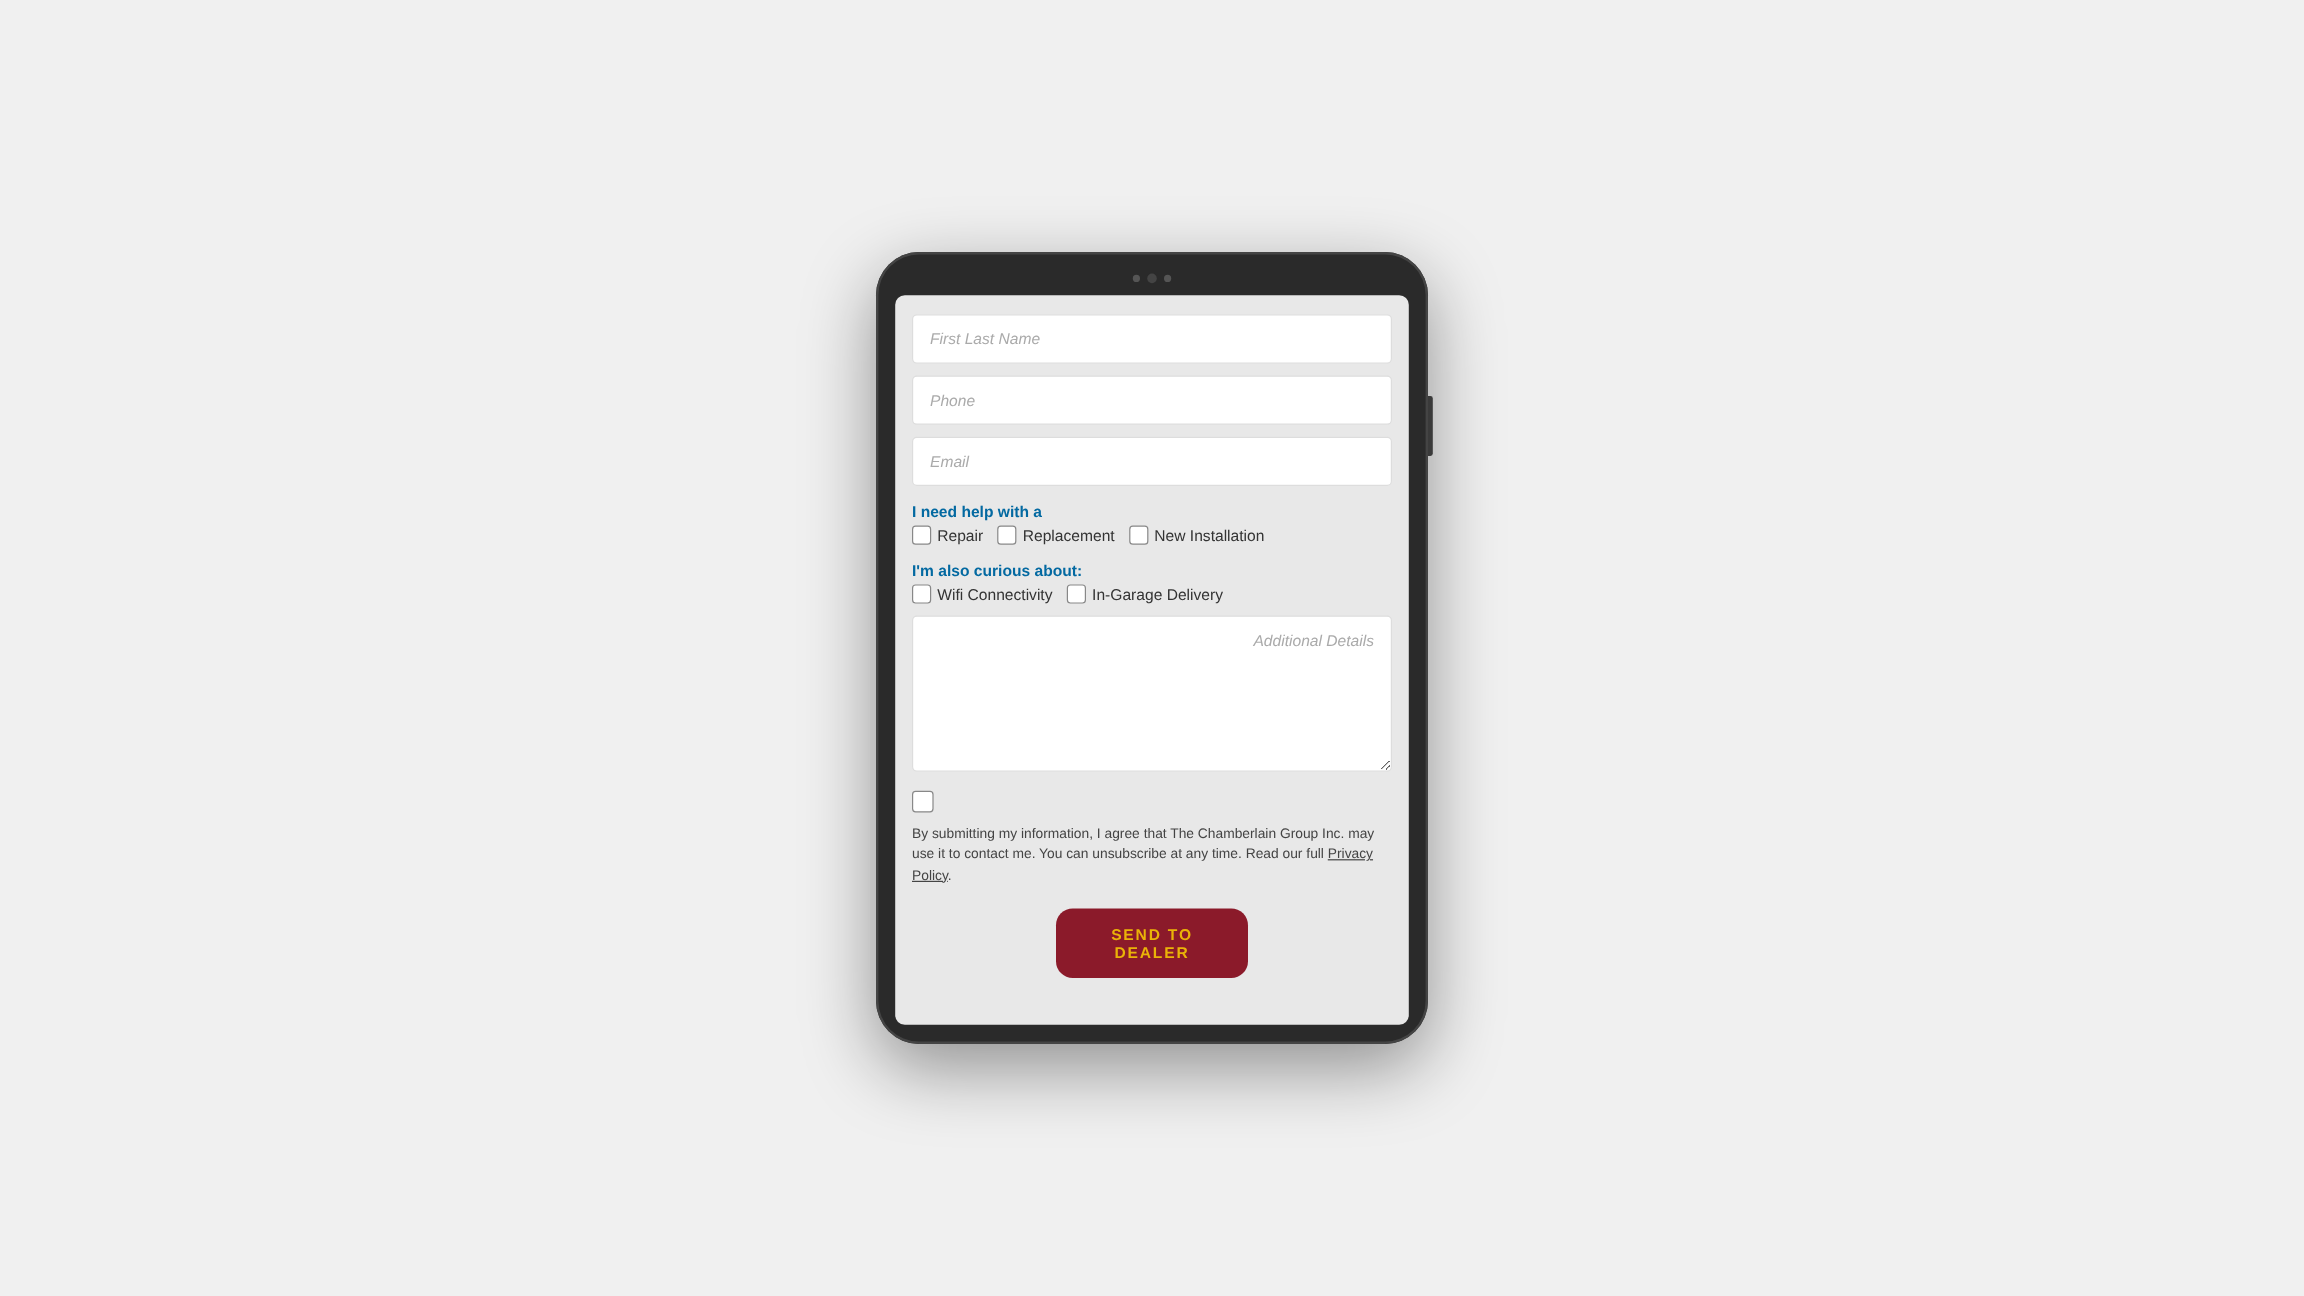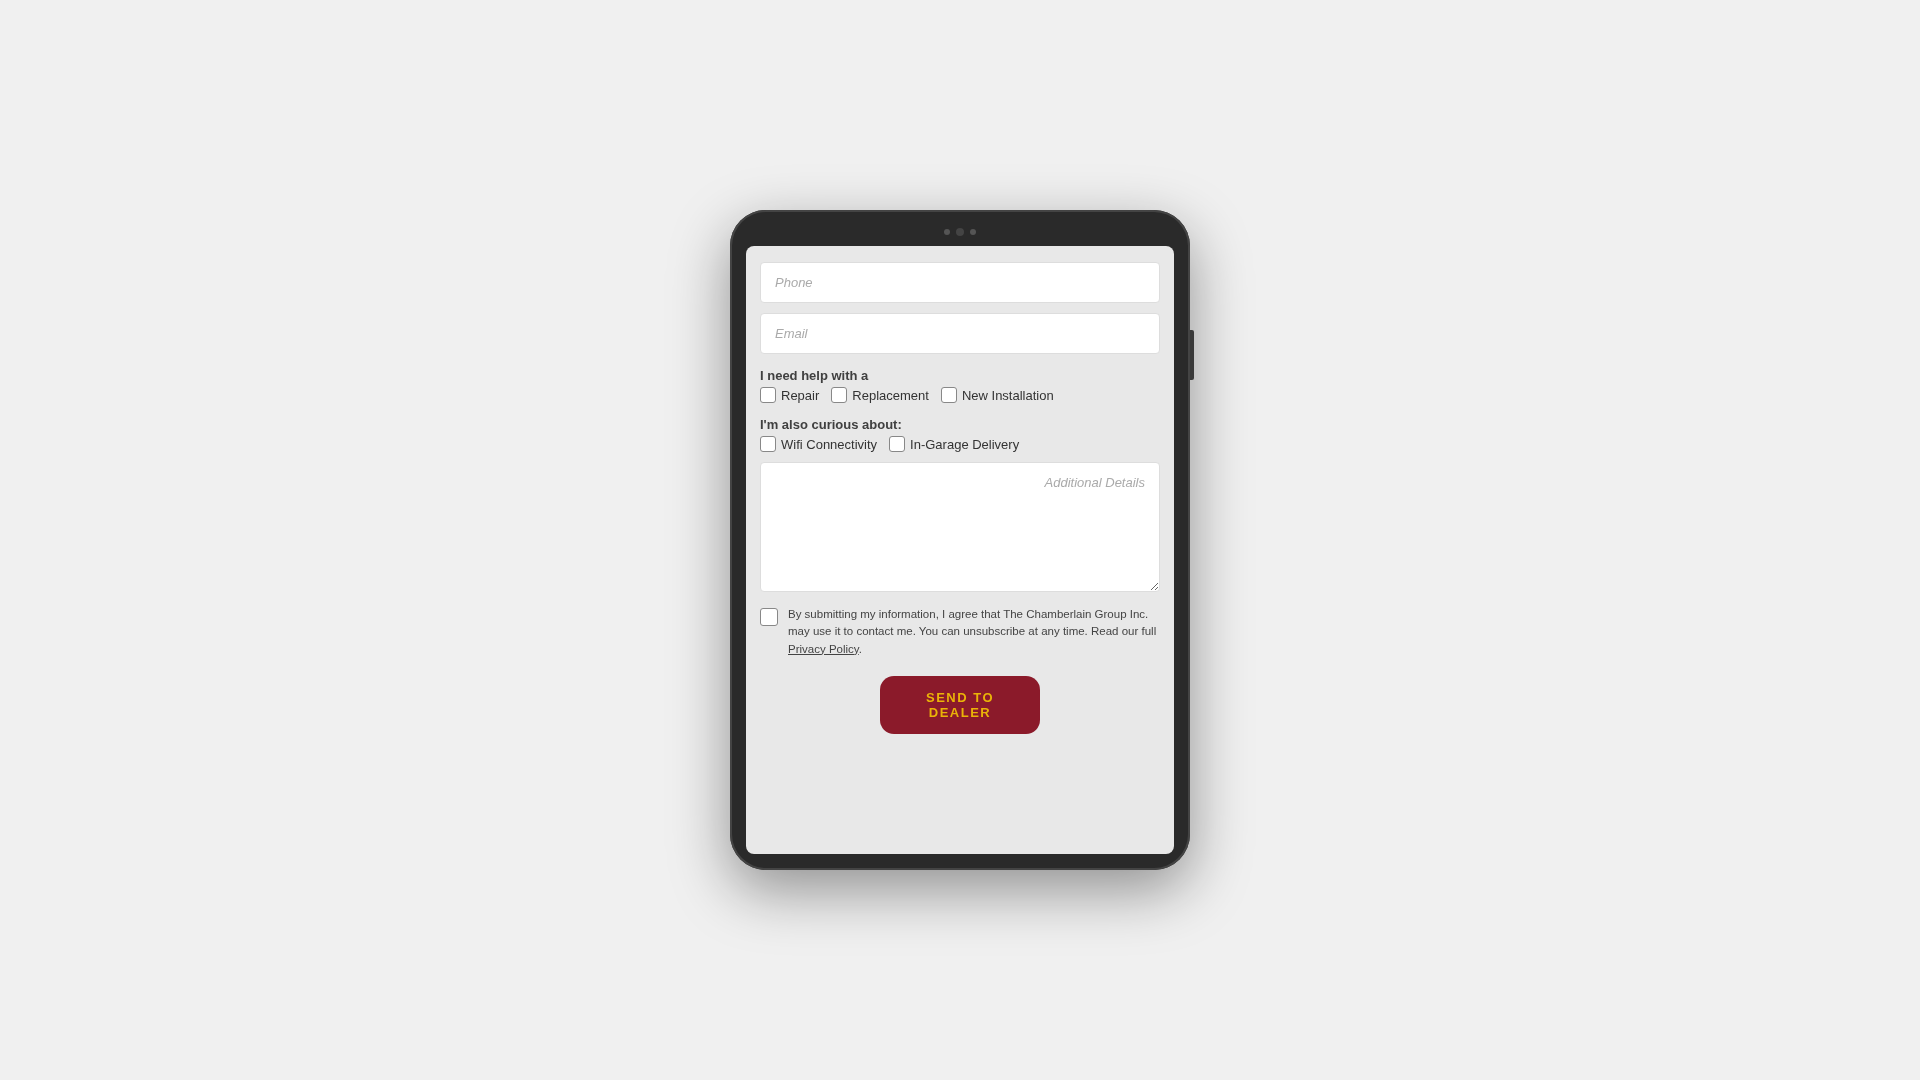--- a/index.html
+++ b/index.html
@@ -81,21 +81,21 @@
     }
 
     .form-input::placeholder {
       color: #aaa;
       font-style: italic;
     }
 
     .section-label {
       font-size: 13px;
       font-weight: 600;
-      color: #404040;
+      color: #0369a1;
       margin-top: 4px;
       margin-bottom: 4px;
     }
 
     .checkbox-group {
       display: flex;
       flex-direction: row;
       align-items: center;
       gap: 12px;
       flex-wrap: wrap;
@@ -154,20 +154,21 @@
     .additional-details-textarea::placeholder {
       color: #aaa;
       font-style: italic;
     }
 
     .consent-row {
       display: flex;
       align-items: flex-start;
       gap: 10px;
       margin-top: 4px;
+      flex-direction: column;
     }
 
     .consent-checkbox {
       width: 18px;
       height: 18px;
       border: 1.5px solid #888;
       border-radius: 3px;
       appearance: none;
       -webkit-appearance: none;
       background: #fff;
@@ -220,20 +221,21 @@
   <div class="tablet-camera-bar">
     <div class="camera-dot"></div>
     <div class="camera-dot lens"></div>
     <div class="camera-dot"></div>
   </div>
   <div class="tablet-side-button"></div>
 
   <div class="tablet-screen">
     <div class="form-container">
 
+      <input type="text" class="form-input" placeholder="First Last Name" style="">
 
       <input type="tel" class="form-input" placeholder="Phone" style="">
 
       <input type="email" class="form-input" placeholder="Email" style="">
 
       <div>
         <div class="section-label">I need help with a</div>
         <div class="checkbox-group">
           <label class="checkbox-item">
             <input type="checkbox" style="">

